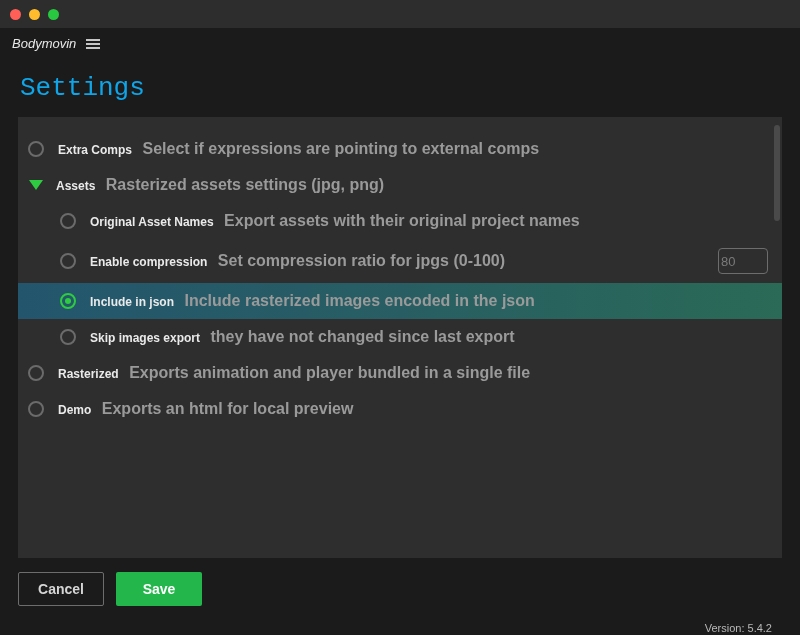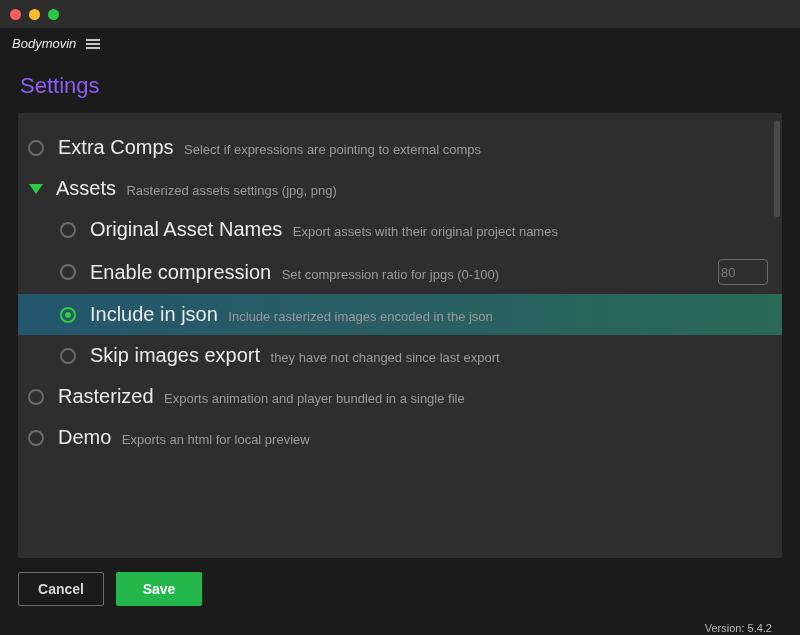--- a/index.html
+++ b/index.html
@@ -63,24 +63,25 @@
 
 .app-body {
   background: #1b1b1b;
   height: calc(635px - 28px - 30px);
   padding: 0 18px 0 18px;
   box-sizing: border-box;
   display: flex;
   flex-direction: column;
 }
 .page-title {
-  color: #8b5cf6;
-  font-size: 22px;
+  color: #0ea5e9;
+  font-size: 26px;
   font-weight: 400;
   padding: 16px 2px 14px 2px;
+  font-family: Liberation Mono, monospace;
 }
 
 .settings-panel {
   background: #2e2e2e;
   flex: 1;
   position: relative;
   padding: 14px 0 14px 0;
   overflow: hidden;
 }
 
@@ -124,27 +125,27 @@
   border-left: 7px solid transparent;
   border-right: 7px solid transparent;
   border-top: 10px solid #2ecc40;
   margin-left: 1px;
   margin-right: -1px;
   cursor: pointer;
   flex: 0 0 auto;
 }
 .label {
   color: #eaeaea;
-  font-size: 20px;
-  font-weight: 400;
+  font-size: 12px;
+  font-weight: 700;
 }
 .desc {
   color: #9a9a9a;
-  font-size: 13px;
-  font-weight: 400;
+  font-size: 16px;
+  font-weight: 700;
   margin-left: 6px;
 }
 
 .row.selected {
   background: linear-gradient(90deg, #23566d 0%, #285e63 50%, #2a6a56 100%);
 }
 
 .compression-input {
   margin-left: auto;
   width: 44px;

